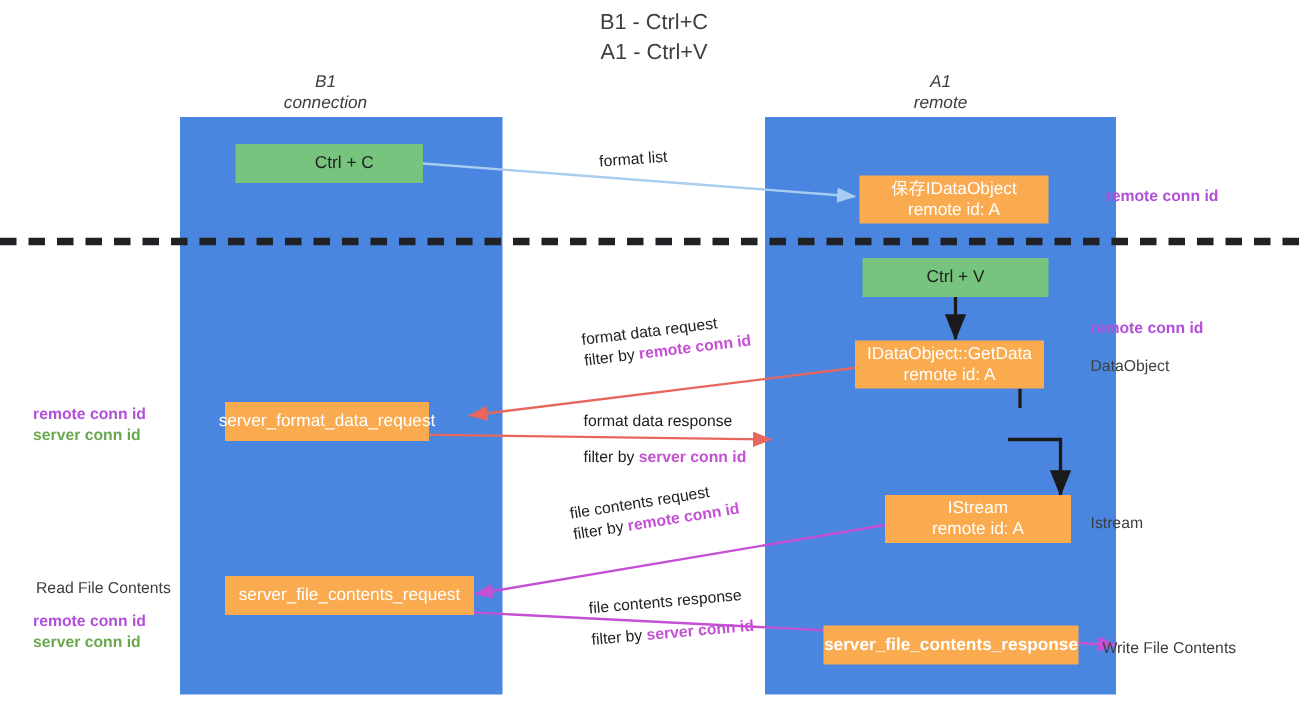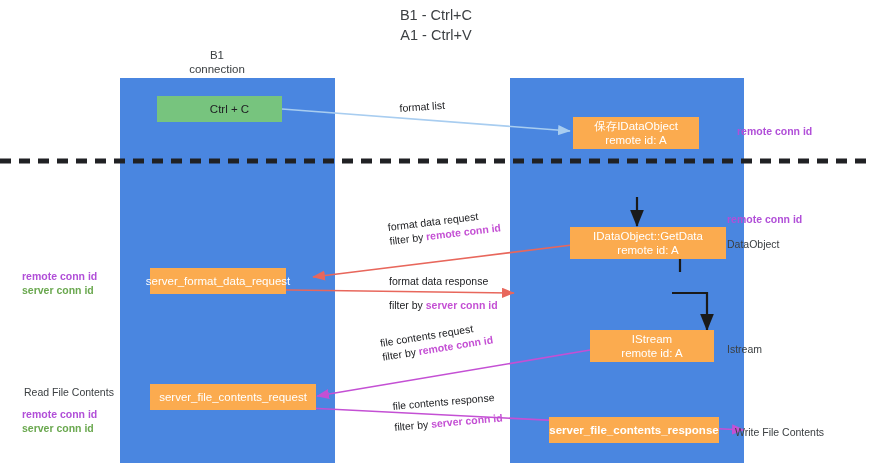--- a/index.html
+++ b/index.html
@@ -26,20 +26,21 @@
     position: absolute;
     background: #4a86e0;
   }
   .lane-header {
     position: absolute;
     text-align: center;
     font-size: 11.5px;
     color: #3c4043;
     line-height: 1.25;
     white-space: pre-line;
+    font-style: italic;
   }
   .diagram-title {
     position: absolute;
     text-align: center;
     font-size: 14.5px;
     color: #3c4043;
     line-height: 1.35;
     white-space: pre-line;
   }
   .node {
@@ -144,32 +145,37 @@
     <line x1="590" y1="350" x2="317" y2="396" stroke="#c450d4" stroke-width="1.6" marker-end="url(#ah-purple)"></line>
 
     <line x1="150" y1="400" x2="744" y2="430" stroke="#c450d4" stroke-width="1.6" marker-end="url(#ah-purple)"></line>
   </svg>
 
   <div class="diagram-title" style="left:336px; top:6px; width:200px;">B1 - Ctrl+C
 A1 - Ctrl+V</div>
 
   <div class="lane-header" style="left:152px; top:48px; width:130px;">B1
 connection</div>
+  <div class="lane-header" style="left:562px; top:48px; width:130px;">A1
+remote</div>
 
   <div class="node green" style="left:157px; top:96px; width:125px; height:26px;padding-left:20px;">
     <span>Ctrl + C</span>
   </div>
 
   <div class="node orange" style="left:573px; top:117px; width:126px; height:32px;">
     <span>保存IDataObject</span>
     <span class="line2">remote id: A</span>
   </div>
 
-
-  <div class="node orange" style="left:570px; top:227px; width:156px; height:32px;">
+  <div class="node green" style="left:575px; top:172px; width:124px; height:26px;">
+    <span>Ctrl + V</span>
+  </div>
+
+  <div class="node orange" style="left:570px; top:227px; width:126px; height:32px;">
     <span>IDataObject::GetData</span>
     <span class="line2">remote id: A</span>
   </div>
 
   <div class="node orange" style="left:150px; top:268px; width:136px; height:26px;">
     <span>server_format_data_request</span>
   </div>
 
 
   <div class="node orange" style="left:590px; top:330px; width:124px; height:32px;">

